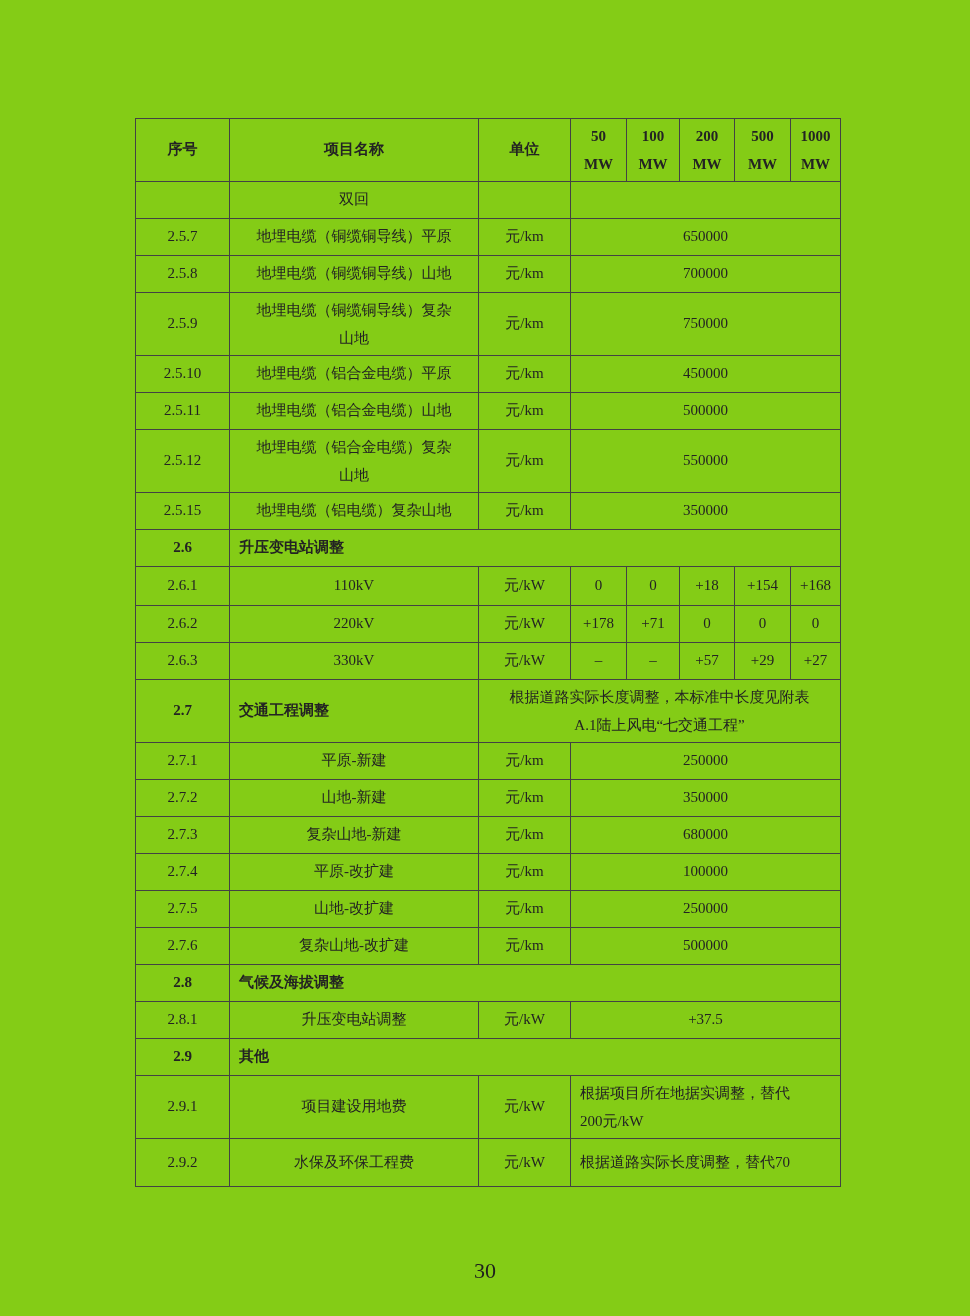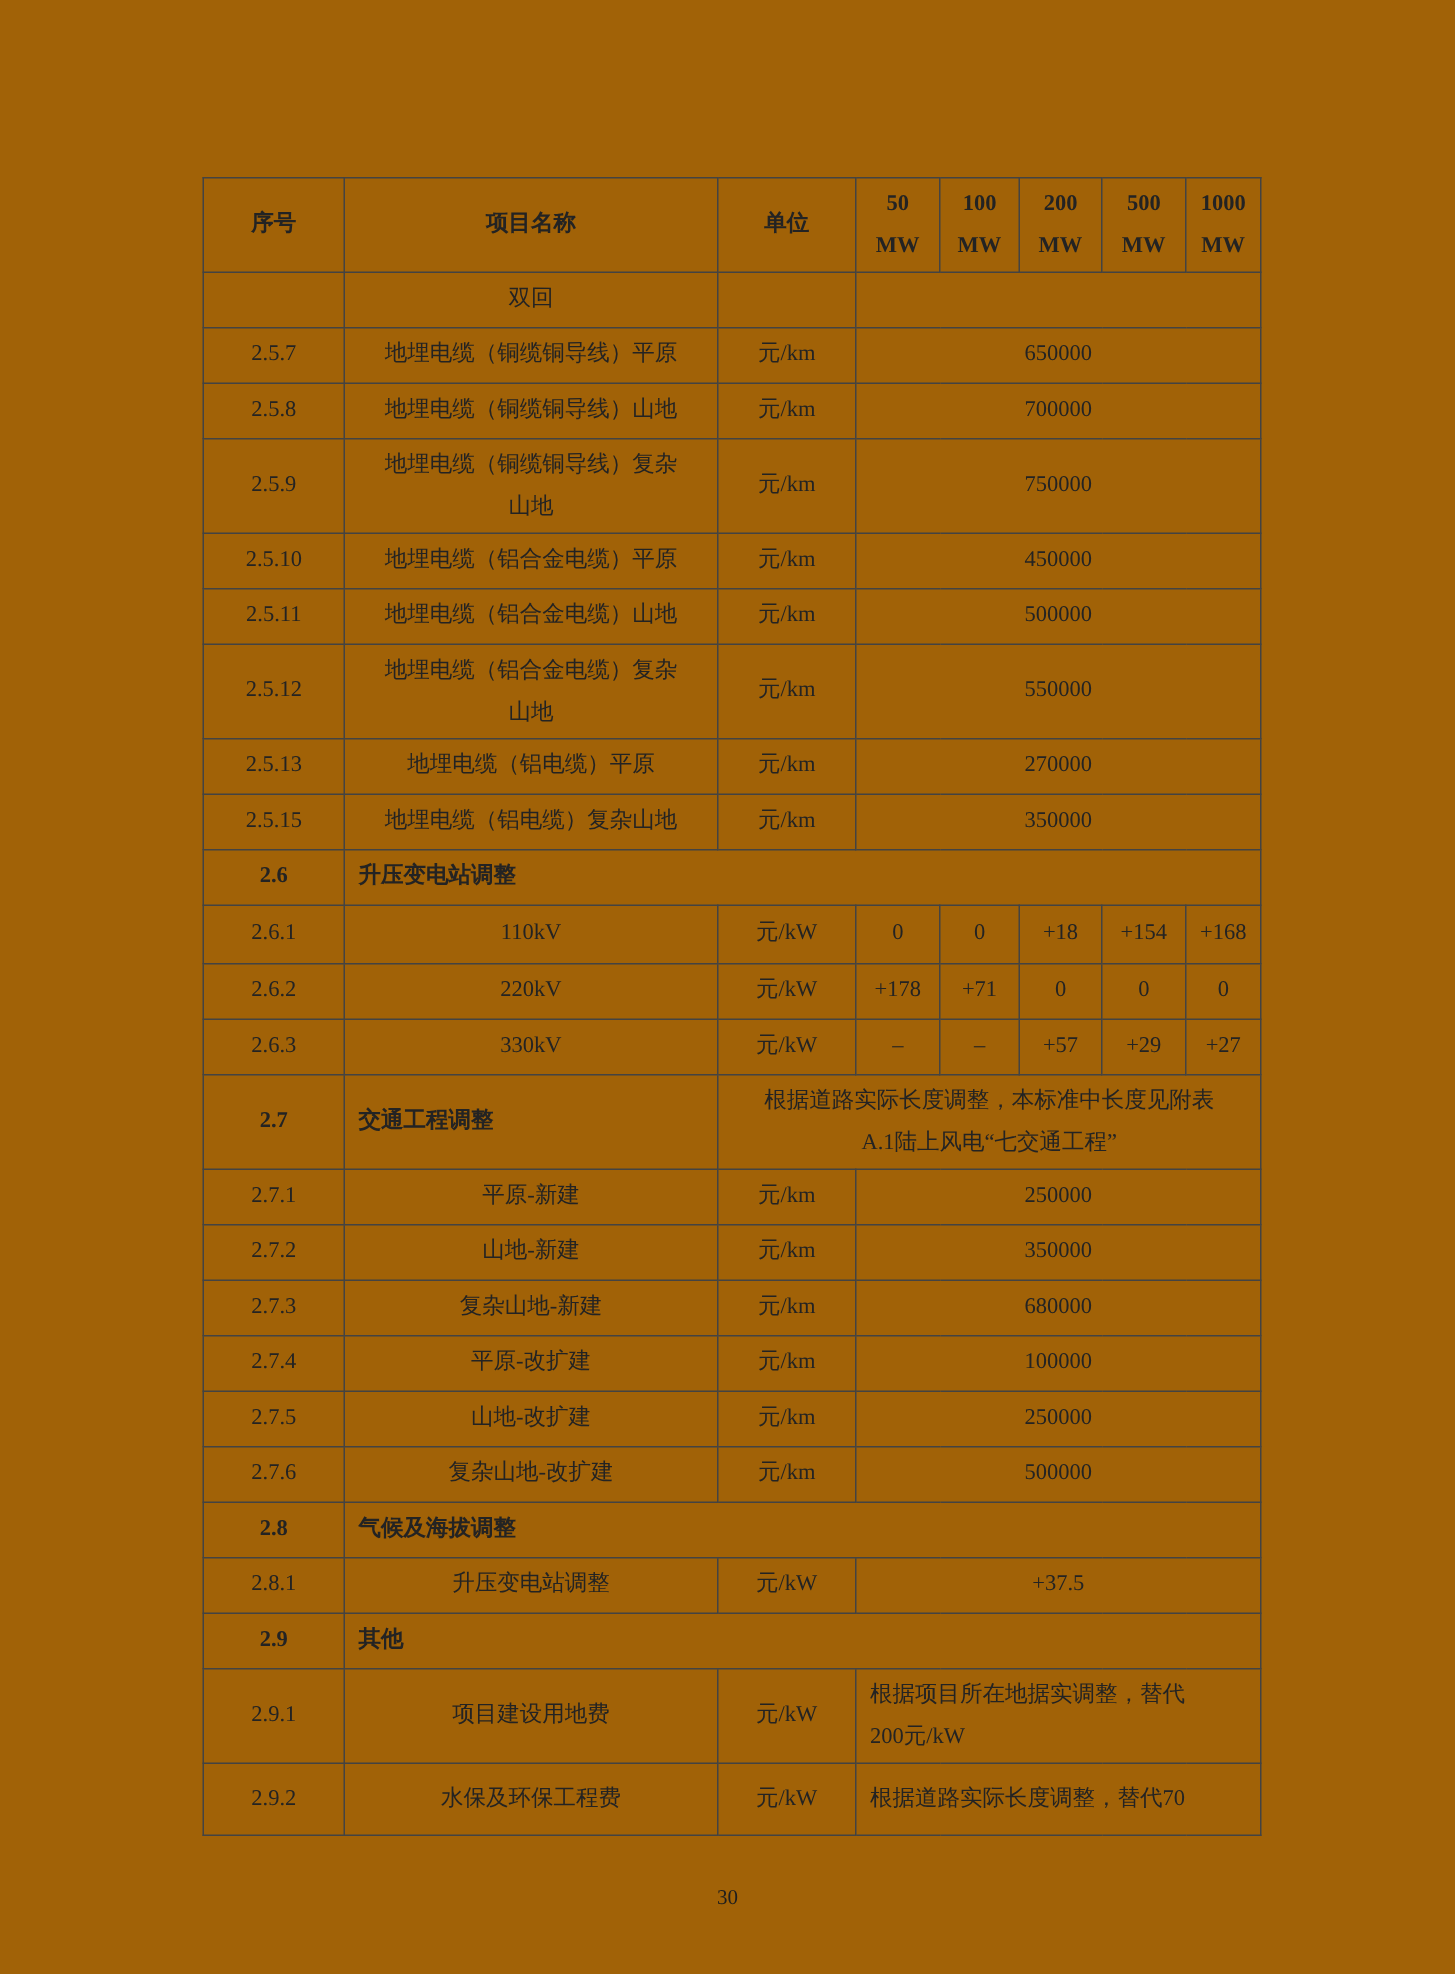--- a/index.html
+++ b/index.html
@@ -5,21 +5,21 @@
   html, body {
     margin: 0;
     padding: 0;
     background: #ffffff;
     font-family: "Liberation Serif", "DejaVu Serif", serif;
   }
   .page {
     position: relative;
     width: 970px;
     height: 1316px;
-    background: #a16207;
+    background: #84cc16;
     color: #232323;
     overflow: hidden;
   }
   table.cost {
     position: absolute;
     left: 135px;
     top: 118px;
     width: 705px;
     border-collapse: collapse;
     table-layout: fixed;
@@ -47,21 +47,21 @@
   }
   table.cost .ln {
     line-height: 28px;
   }
   .page-number {
     position: absolute;
     top: 1258px;
     left: 0;
     width: 100%;
     text-align: center;
-    font-size: 14px;
+    font-size: 22px;
     color: #1e1e1e;
   }
 </style>
 </head>
 <body>
 
 <div class="page">
 
   <table class="cost" id="costTable">
     <colgroup>
@@ -142,26 +142,20 @@
         <tr style="height: 61px;">
           <td>2.5.12</td>
           <td>
             <div class="ln">地埋电缆（铝合金电缆）复杂</div>
             <div class="ln">山地</div>
           </td>
           <td>元/km</td>
           <td colspan="5">550000</td>
         </tr>
         <tr style="height: 37px;">
-          <td>2.5.13</td>
-          <td>地埋电缆（铝电缆）平原</td>
-          <td>元/km</td>
-          <td colspan="5">270000</td>
-        </tr>
-        <tr style="height: 37px;">
           <td>2.5.15</td>
           <td>地埋电缆（铝电缆）复杂山地</td>
           <td>元/km</td>
           <td colspan="5">350000</td>
         </tr>
         <tr style="height: 37px;">
           <td class="b">2.6</td>
           <td colspan="7" class="b left">升压变电站调整</td>
         </tr>
         <tr style="height: 39px;">

